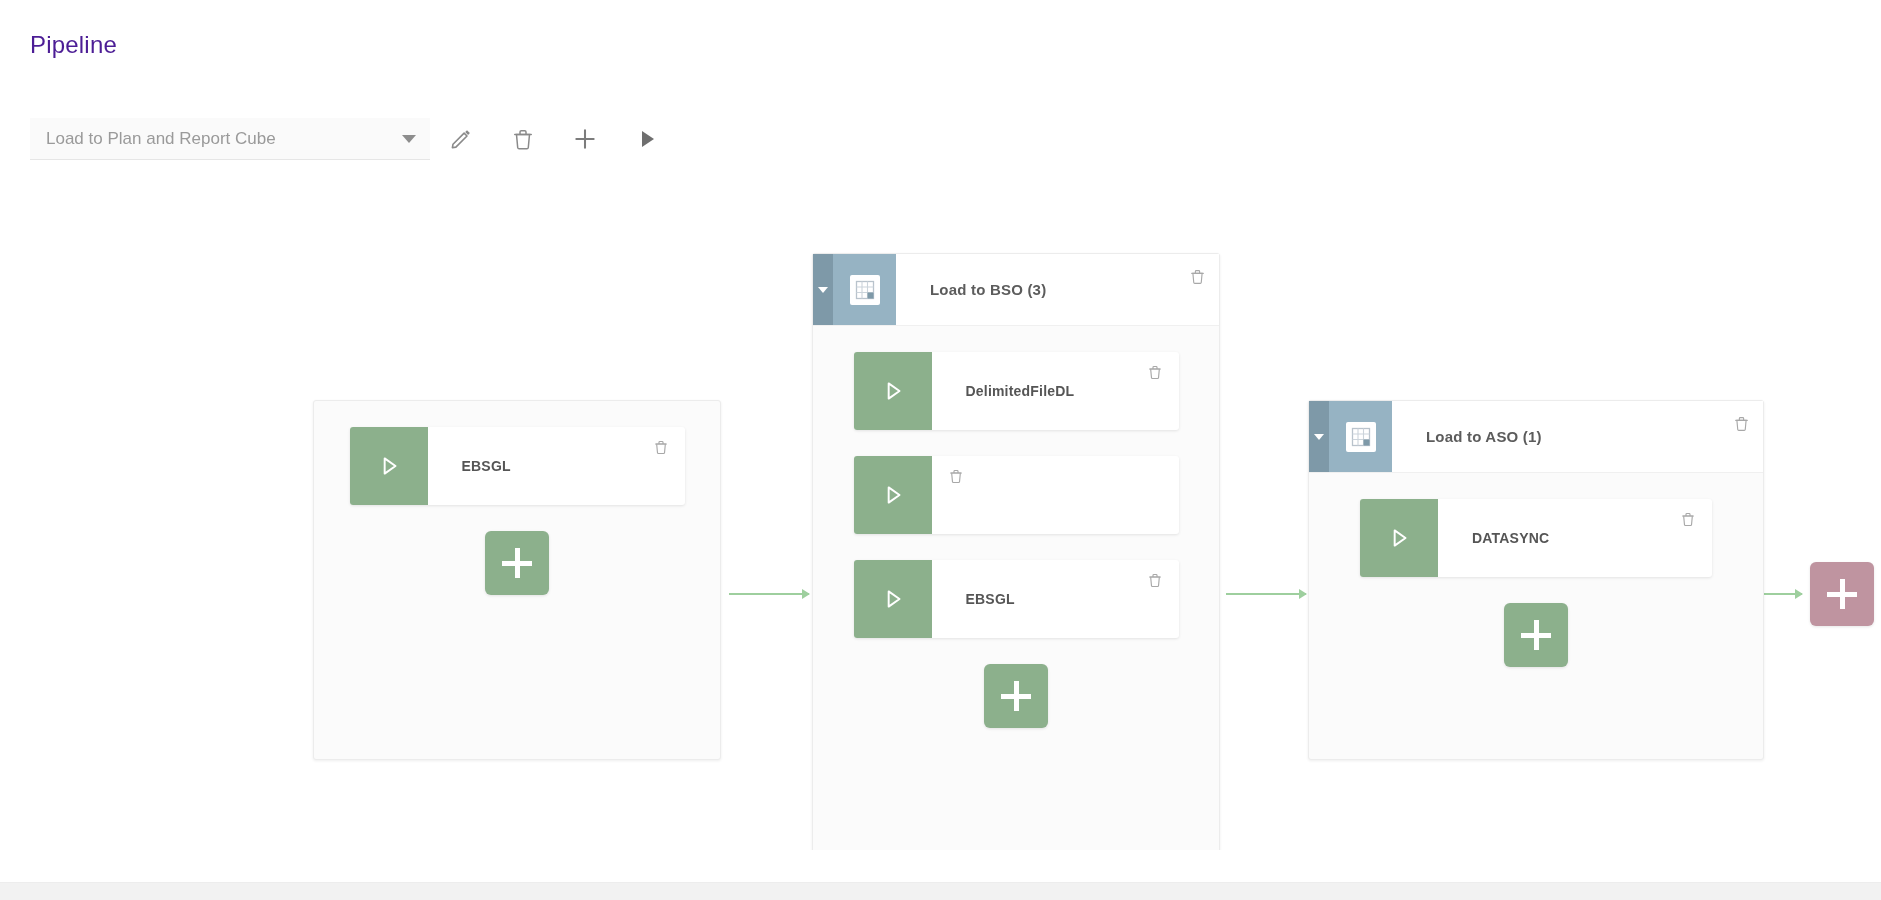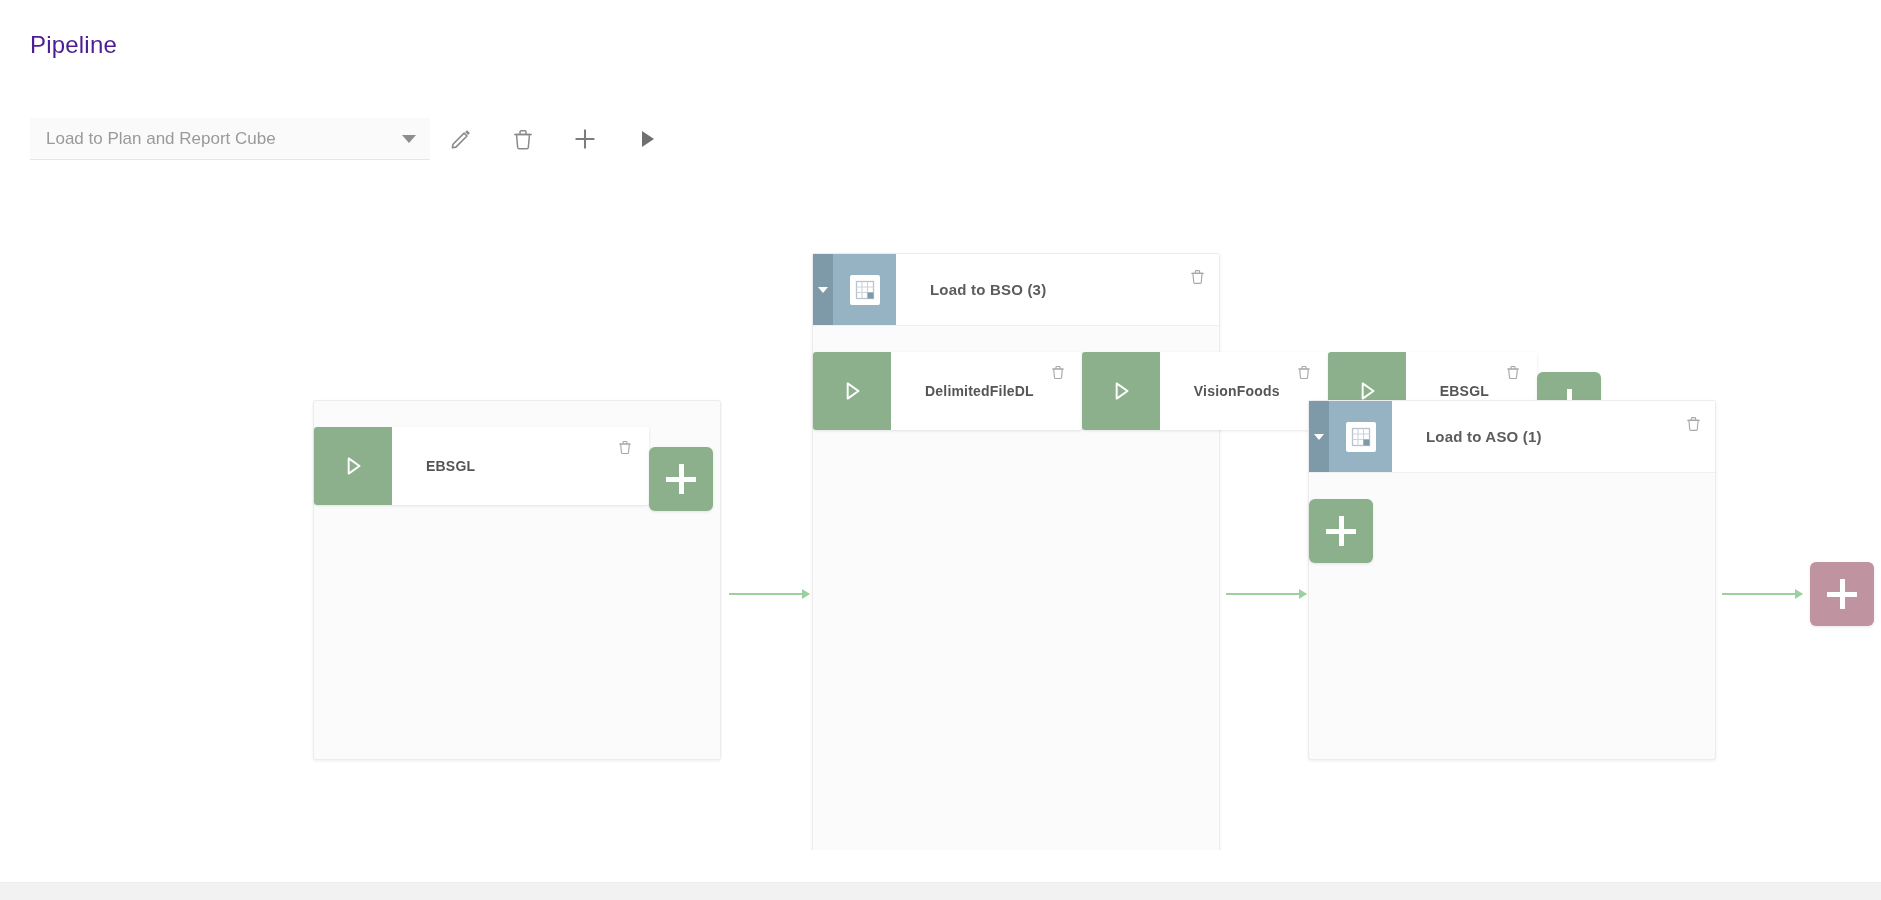--- a/index.html
+++ b/index.html
@@ -170,21 +170,21 @@
     align-items: flex-start;
     justify-content: center;
     padding-top: 14px;
     cursor: pointer;
     flex: none;
   }
 
   .stage-body {
     padding: 26px 0 0 0;
     display: flex;
-    flex-direction: row;
+    flex-direction: column;
     align-items: center;
   }
 
   
   .job {
     display: flex;
     align-items: stretch;
     background: #ffffff;
     border-radius: 3px;
     box-shadow: 0 1px 3px rgba(0,0,0,0.10);
@@ -377,21 +377,20 @@
             </svg>
           </div>
         </div>
 
         <div class="job" style="width:325px;">
           <div class="job-icon">
             <svg width="26" height="26" viewBox="0 0 24 24">
               <path d="M8 5 L18 12 L8 19 Z" fill="none" stroke="#ffffff" stroke-width="1.8" stroke-linejoin="round"></path>
             </svg>
           </div>
-          <div class="job-name">VisionFoods</div>
           <div class="job-del">
             <svg width="16" height="16" viewBox="0 0 24 24">
               <path d="M5.5 7.5 h13 l-1.2 13 a1.4 1.4 0 0 1 -1.4 1.2 h-7.8 a1.4 1.4 0 0 1 -1.4 -1.2 Z" fill="none" stroke="#a8a8a8" stroke-width="1.7"></path>
               <path d="M9 7.5 V5 a1.3 1.3 0 0 1 1.3 -1.3 h3.4 A1.3 1.3 0 0 1 15 5 v2.5" fill="none" stroke="#a8a8a8" stroke-width="1.7"></path>
               <path d="M3.8 7.5 h16.4" stroke="#a8a8a8" stroke-width="1.8" stroke-linecap="round"></path>
             </svg>
           </div>
         </div>
 
         <div class="job" style="width:325px;">
@@ -412,21 +411,21 @@
 
         <div class="add-btn">
           <span class="plus-wrap">
             <span class="plus-h"></span>
               <span class="plus-v"></span>
           </span>
         </div>
       </div>
     </div>
 
-    <div class="stage" style="left:1308px; top:225px; width:408px; height:360px;">
+    <div class="stage" style="left:1308px; top:225px; width:456px; height:360px;">
 
       <div class="stage-header">
         <div class="collapse-strip">
           <span class="chev"></span>
         </div>
         <div class="stage-icon-box">
           <span class="cube-glyph">
             <svg width="22" height="22" viewBox="0 0 22 22">
               <rect x="2.5" y="2.5" width="17" height="17" fill="none" stroke="#b9c3cc" stroke-width="1.3"></rect>
               <path d="M8 2.5 V19.5 M13.5 2.5 V19.5 M2.5 8 H19.5 M2.5 13.5 H19.5" stroke="#ccd4db" stroke-width="1.1"></path>
@@ -438,20 +437,35 @@
         <div class="stage-del">
           <svg width="17" height="17" viewBox="0 0 24 24">
             <path d="M5.5 7.5 h13 l-1.2 13 a1.4 1.4 0 0 1 -1.4 1.2 h-7.8 a1.4 1.4 0 0 1 -1.4 -1.2 Z" fill="none" stroke="#a8a8a8" stroke-width="1.6"></path>
             <path d="M9 7.5 V5 a1.3 1.3 0 0 1 1.3 -1.3 h3.4 A1.3 1.3 0 0 1 15 5 v2.5" fill="none" stroke="#a8a8a8" stroke-width="1.6"></path>
             <path d="M3.8 7.5 h16.4" stroke="#a8a8a8" stroke-width="1.7" stroke-linecap="round"></path>
           </svg>
         </div>
       </div>
 
       <div class="stage-body">
+        <div class="job" style="width:352px;">
+          <div class="job-icon">
+            <svg width="26" height="26" viewBox="0 0 24 24">
+              <path d="M8 5 L18 12 L8 19 Z" fill="none" stroke="#ffffff" stroke-width="1.8" stroke-linejoin="round"></path>
+            </svg>
+          </div>
+          <div class="job-name">DATASYNC</div>
+          <div class="job-del">
+            <svg width="16" height="16" viewBox="0 0 24 24">
+              <path d="M5.5 7.5 h13 l-1.2 13 a1.4 1.4 0 0 1 -1.4 1.2 h-7.8 a1.4 1.4 0 0 1 -1.4 -1.2 Z" fill="none" stroke="#a8a8a8" stroke-width="1.7"></path>
+              <path d="M9 7.5 V5 a1.3 1.3 0 0 1 1.3 -1.3 h3.4 A1.3 1.3 0 0 1 15 5 v2.5" fill="none" stroke="#a8a8a8" stroke-width="1.7"></path>
+              <path d="M3.8 7.5 h16.4" stroke="#a8a8a8" stroke-width="1.8" stroke-linecap="round"></path>
+            </svg>
+          </div>
+        </div>
 
         <div class="add-btn">
           <span class="plus-wrap">
             <span class="plus-h"></span>
               <span class="plus-v"></span>
           </span>
         </div>
       </div>
     </div>
 

